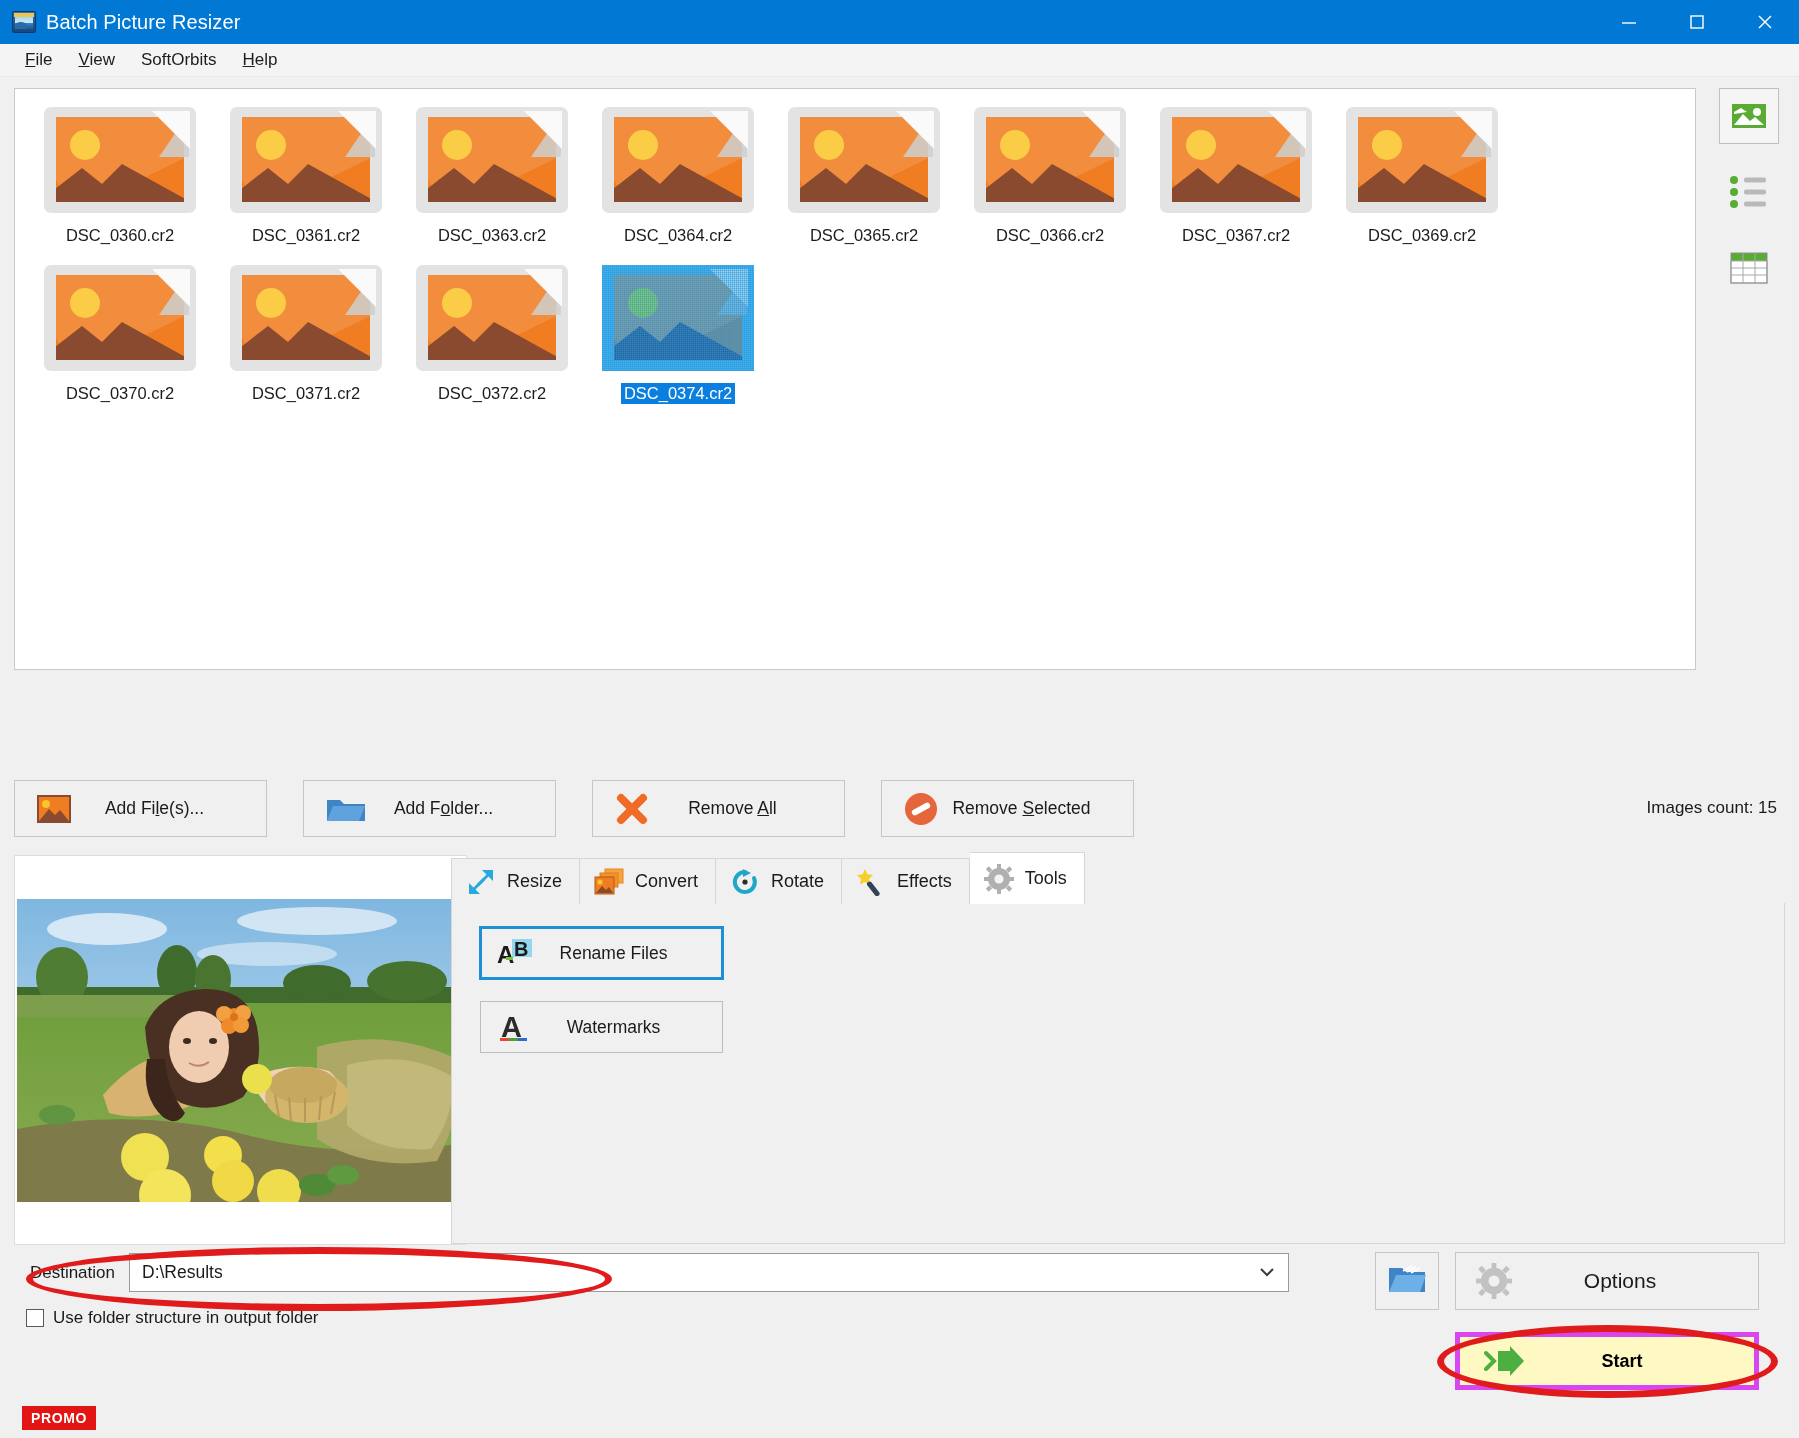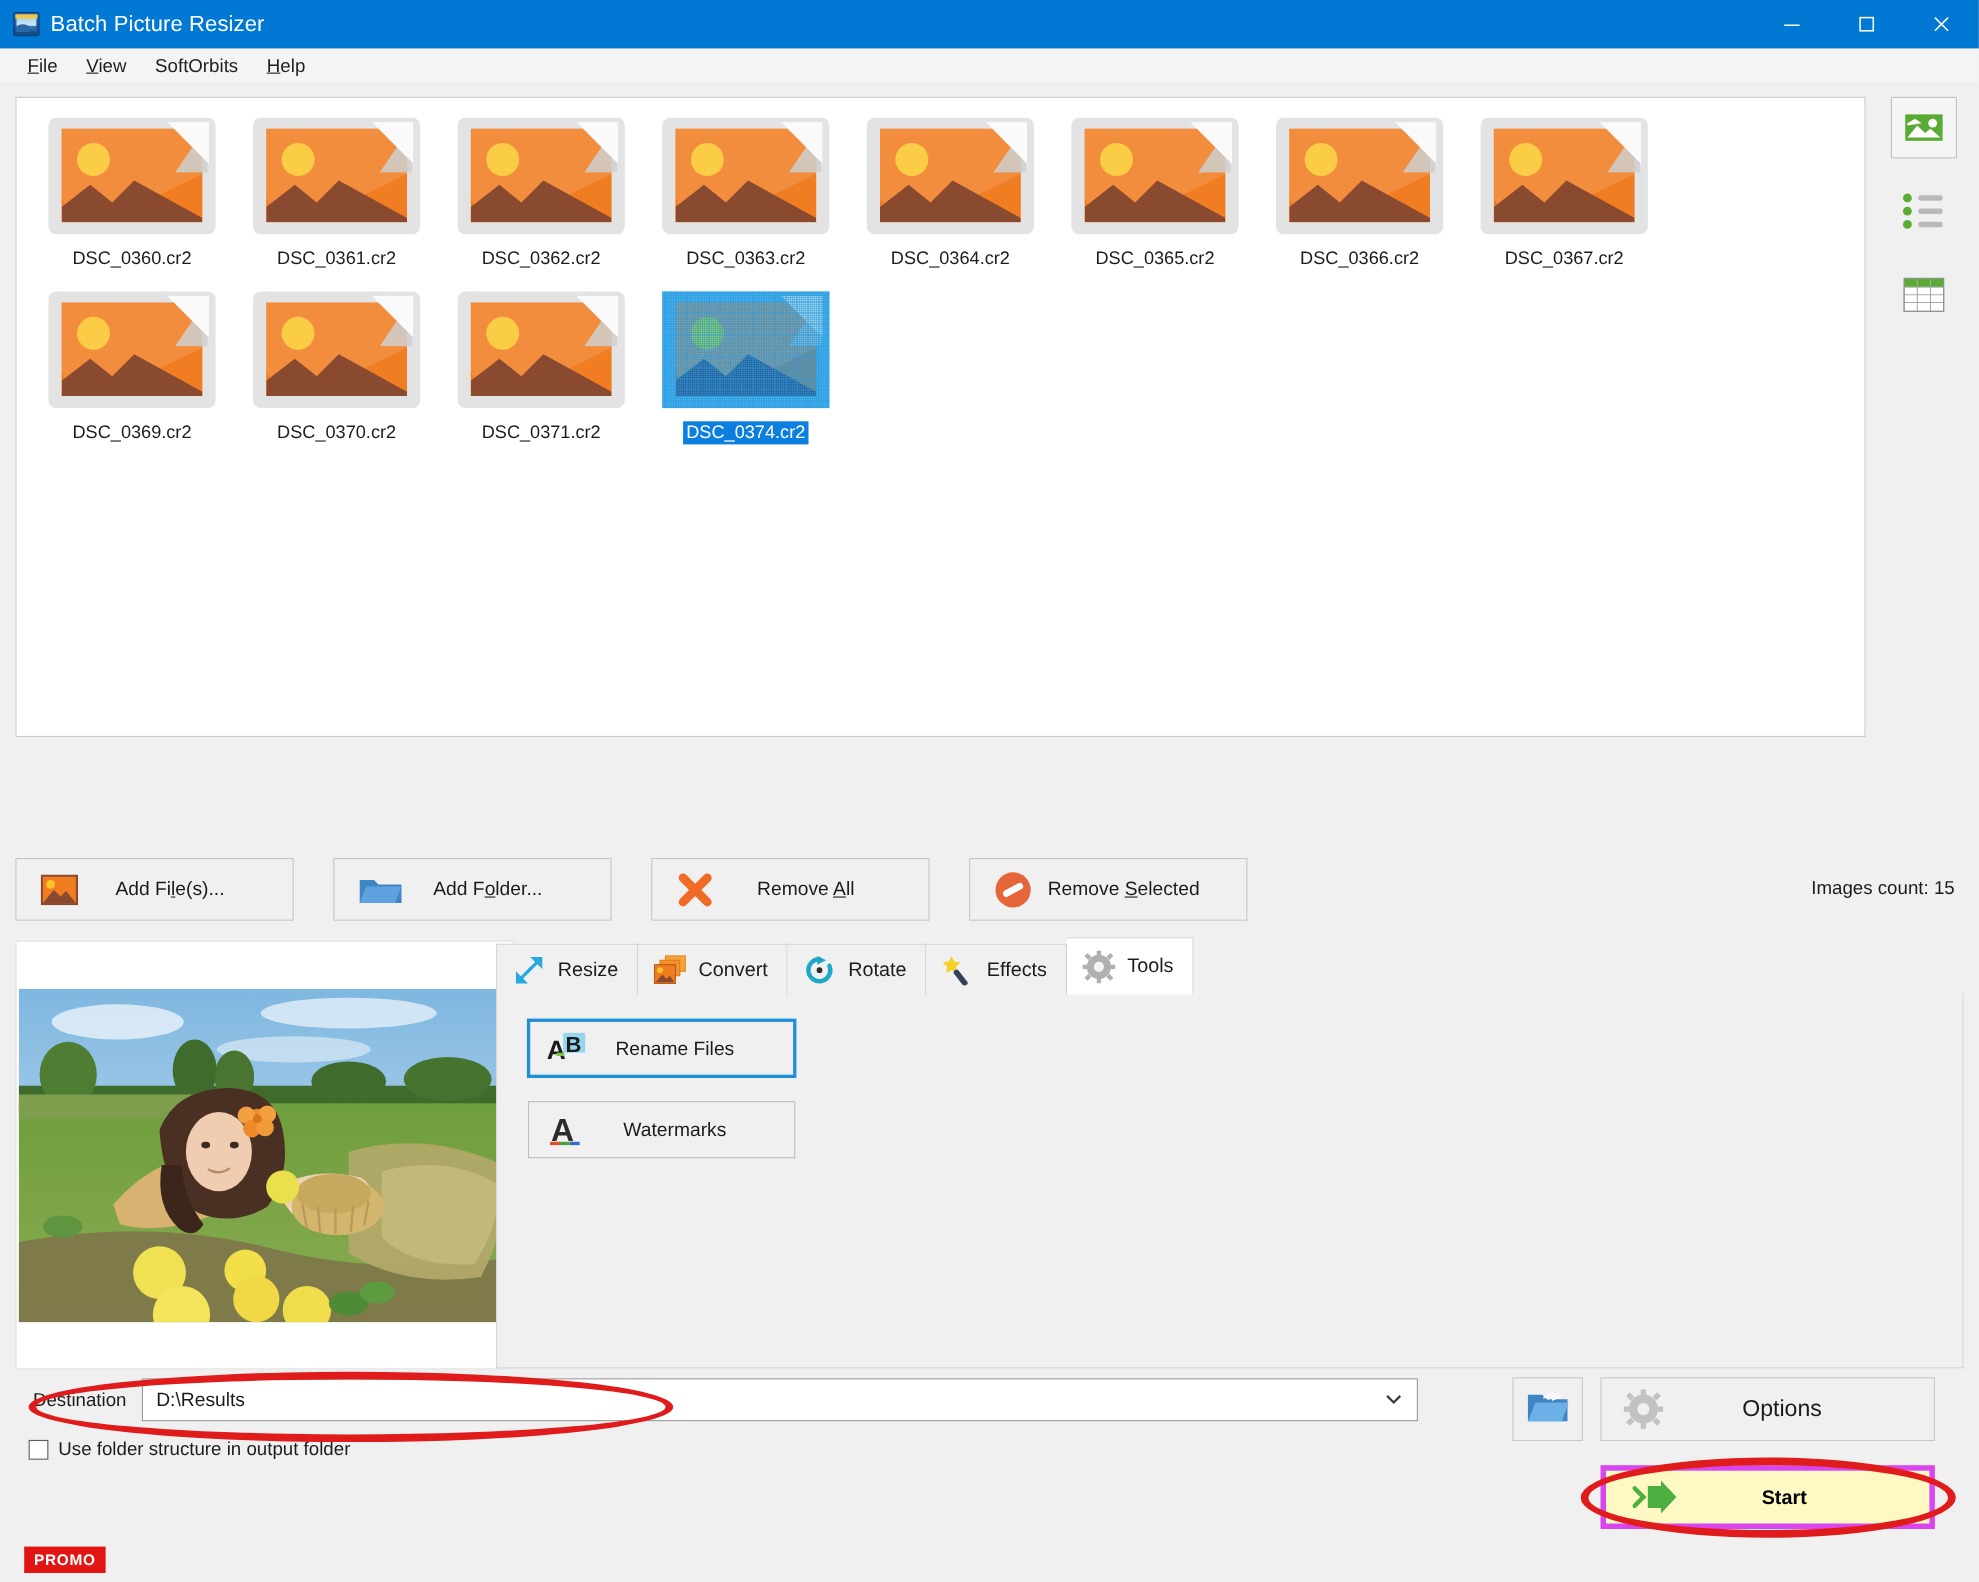--- a/index.html
+++ b/index.html
@@ -271,37 +271,20 @@
               <div class="sun"></div>
               <div class="sheen"></div>
               <svg class="mts" viewBox="0 0 128 44" preserveAspectRatio="none">
                 <path d="M0 44 L0 30 L26 10 L46 26 L66 6 L128 40 L128 44 Z" fill="#8a4a2f"></path>
               </svg>
             </div>
             <div class="fold2"></div>
             <div class="fold"></div>
           </div>
         </div>
-        <div class="thumb-label">DSC_0362.cr2</div>
-      </div>
-      <div class="thumb-cell">
-        <div class="thumb-img-wrap">
-          <div class="ph-icon">
-            <div class="frame"></div>
-            <div class="pic">
-              <div class="sun"></div>
-              <div class="sheen"></div>
-              <svg class="mts" viewBox="0 0 128 44" preserveAspectRatio="none">
-                <path d="M0 44 L0 30 L26 10 L46 26 L66 6 L128 40 L128 44 Z" fill="#8a4a2f"></path>
-              </svg>
-            </div>
-            <div class="fold2"></div>
-            <div class="fold"></div>
-          </div>
-        </div>
         <div class="thumb-label">DSC_0363.cr2</div>
       </div>
       <div class="thumb-cell">
         <div class="thumb-img-wrap">
           <div class="ph-icon">
             <div class="frame"></div>
             <div class="pic">
               <div class="sun"></div>
               <div class="sheen"></div>
               <svg class="mts" viewBox="0 0 128 44" preserveAspectRatio="none">
@@ -408,20 +391,37 @@
               <div class="sheen"></div>
               <svg class="mts" viewBox="0 0 128 44" preserveAspectRatio="none">
                 <path d="M0 44 L0 30 L26 10 L46 26 L66 6 L128 40 L128 44 Z" fill="#8a4a2f"></path>
               </svg>
             </div>
             <div class="fold2"></div>
             <div class="fold"></div>
           </div>
         </div>
         <div class="thumb-label">DSC_0371.cr2</div>
+      </div>
+      <div class="thumb-cell">
+        <div class="thumb-img-wrap">
+          <div class="ph-icon">
+            <div class="frame"></div>
+            <div class="pic">
+              <div class="sun"></div>
+              <div class="sheen"></div>
+              <svg class="mts" viewBox="0 0 128 44" preserveAspectRatio="none">
+                <path d="M0 44 L0 30 L26 10 L46 26 L66 6 L128 40 L128 44 Z" fill="#8a4a2f"></path>
+              </svg>
+            </div>
+            <div class="fold2"></div>
+            <div class="fold"></div>
+          </div>
+        </div>
+        <div class="thumb-label">DSC_0372.cr2</div>
       </div>
       <div class="thumb-cell selected">
         <div class="thumb-img-wrap">
           <div class="ph-icon sel">
             <div class="frame"></div>
             <div class="pic">
               <div class="sun"></div>
               <div class="sheen"></div>
               <svg class="mts" viewBox="0 0 128 44" preserveAspectRatio="none">
                 <path d="M0 44 L0 30 L26 10 L46 26 L66 6 L128 40 L128 44 Z" fill="#8a4a2f"></path>

